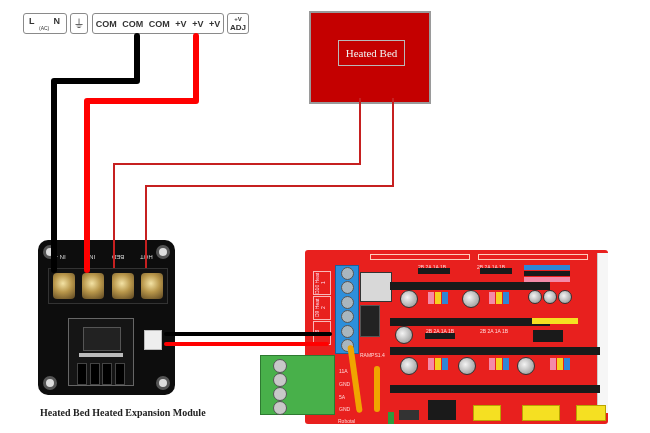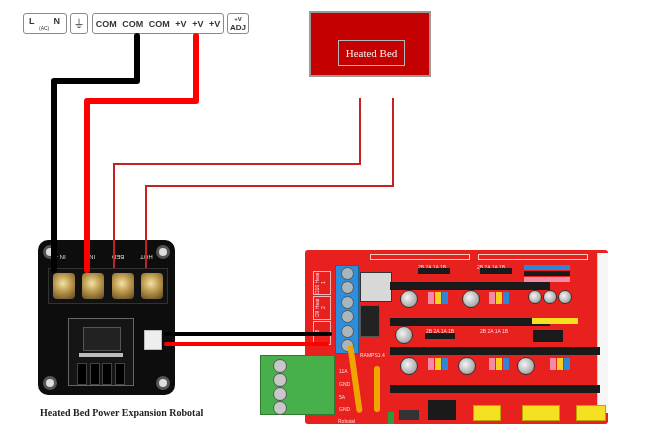--- a/index.html
+++ b/index.html
@@ -8,21 +8,21 @@
   .psu-box{position:absolute;top:13px;height:21px;border:1.5px solid #8a8a8a;border-radius:3px;background:#fff;box-sizing:border-box;display:flex;align-items:center;justify-content:space-around;color:#333;font-size:9px;font-weight:bold;}
   .psu-ln{left:23px;width:44px;}
   .psu-gnd{left:70px;width:18px;}
   .psu-main{left:92px;width:132px;}
   .psu-adj{left:227px;width:22px;flex-direction:column;font-size:8px;line-height:8px;}
   .ln-wrap{position:relative;width:100%;height:100%;}
   .ln-l{position:absolute;left:5px;top:2px;font-size:9px;}
   .ln-n{position:absolute;right:6px;top:2px;font-size:9px;}
   .ln-ac{position:absolute;left:15px;top:11px;font-size:5px;font-weight:normal;}
   
-  .bed{position:absolute;left:309px;top:11px;width:122px;height:66px;background:#c40000;border:2px solid #9a9a9a;box-sizing:border-box;}
+  .bed{position:absolute;left:309px;top:11px;width:122px;height:93px;background:#c40000;border:2px solid #9a9a9a;box-sizing:border-box;}
   .bed-label{position:absolute;left:27px;top:27px;width:67px;height:26px;border:1.5px solid #b9b9b9;box-sizing:border-box;color:#f2f2f2;font-family:"Liberation Serif",serif;font-size:11px;display:flex;align-items:center;justify-content:center;}
   svg.wires{position:absolute;left:0;top:0;width:650px;height:433px;}
   
   .module{position:absolute;left:38px;top:240px;width:137px;height:155px;background:#0d0d0d;border-radius:10px;}
   .hole{position:absolute;width:14px;height:14px;border-radius:50%;background:#ddd;border:3px solid #555;box-sizing:border-box;}
   .screw-block{position:absolute;left:10px;top:28px;width:118px;height:34px;background:#111;border:1px solid #333;display:flex;justify-content:space-around;align-items:center;}
   .screw{width:22px;height:26px;border-radius:4px;background:radial-gradient(circle at 45% 40%,#f3e2a4 0%,#b8964a 45%,#5a4420 100%);}
   .mod-label{position:absolute;top:14px;color:#ddd;font-size:6px;transform:rotate(180deg);}
   .mosfet{position:absolute;left:30px;top:78px;width:66px;height:68px;border:1px solid #666;box-sizing:border-box;background:#151515;}
   .mosfet-tab{position:absolute;left:14px;top:8px;width:36px;height:22px;background:#222;border:1px solid #555;}
@@ -98,21 +98,21 @@
     <div class="mosfet-bar"></div>
     <div class="mosfet-legs">
         <span></span>
         <span></span>
         <span></span>
         <span></span>
       </div>
   </div>
   <div class="jst"></div>
 </div>
-<div class="module-caption">Heated Bed Power Expansion Robotal</div>
+<div class="module-caption">Heated Bed Heated Expansion Module</div>
 
 <div class="ramps"></div>
 <div class="ramps-ext"></div>
 
 <div class="pinrow" style="left:370px;top:254px;width:100px;"></div>
 <div class="pinrow" style="left:478px;top:254px;width:110px;"></div>
 
 <div class="side-label" style="top:271px;">D10 Heat 1</div>
 <div class="side-label" style="top:296px;">D9 Heat 2</div>
 <div class="side-label" style="top:321px;">D8</div>

